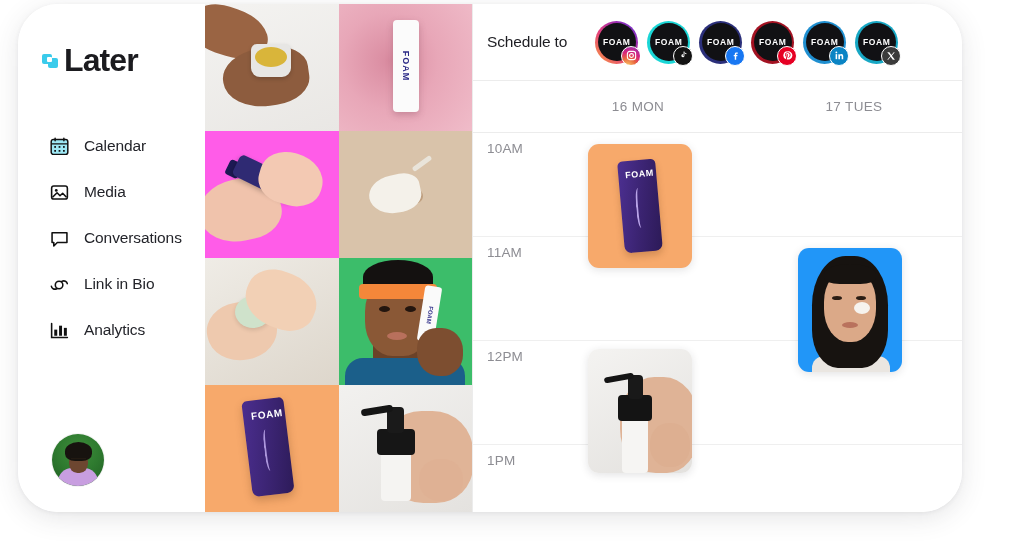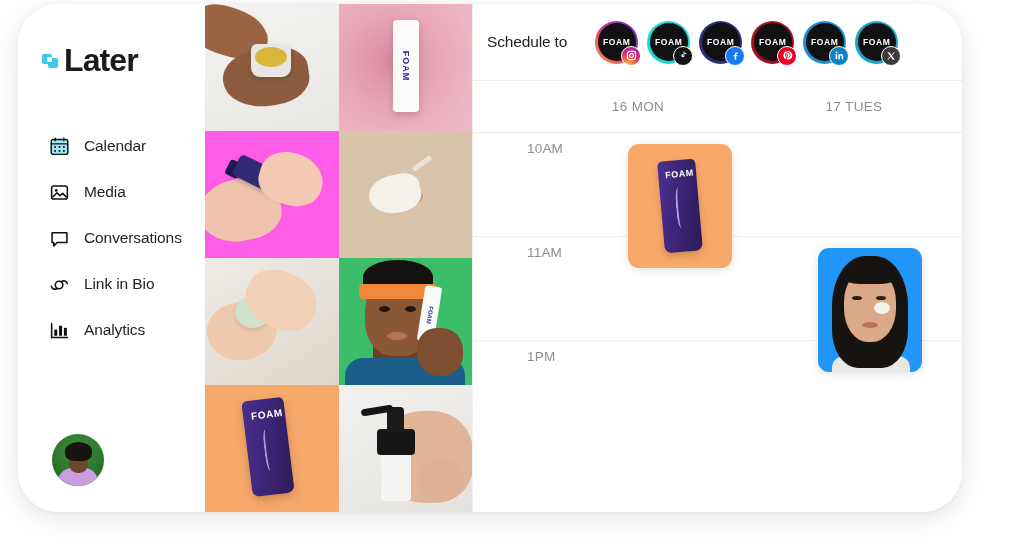--- a/index.html
+++ b/index.html
@@ -242,21 +242,20 @@
   }
   .day-col .lbl {
     font-size: 13.5px; color: #8d8d93; letter-spacing: .35px;
   }
 
   .slots { flex: 1 1 auto; position: relative; }
   .slot {
     height: 104px;
     display: flex;
     border-bottom: 1px solid #efefef;
-    padding-left: 40px;
   }
   .slot:last-child { border-bottom: none; }
   .slot .time {
     width: 57px; flex: 0 0 57px;
     font-size: 13.5px; color: #8d8d93;
     padding: 8px 0 0 14px; letter-spacing: .2px;
   }
   .slot .cell { flex: 1 1 0; position: relative; }
 
   .post {
@@ -579,20 +578,34 @@
             <span class="face"></span>
               <span class="part"></span>
             <span class="eL"></span>
               <span class="eR"></span>
               <span class="cream"></span>
               <span class="lip"></span>
           </div>
         </div>
       </div>
 
+      <div class="slot">
+        <div class="time">12PM</div>
+        <div class="cell">
+          <div class="post pC">
+            <span class="hand"></span>
+              <span class="body"></span>
+              <span class="coll"></span>
+            <span class="stem"></span>
+              <span class="nozz"></span>
+              <span class="thumb"></span>
+          </div>
+        </div>
+        <div class="cell"></div>
+      </div>
 
       <div class="slot">
         <div class="time">1PM</div>
         <div class="cell"></div>
         <div class="cell"></div>
       </div>
 
     </div>
   </section>
 </div>

